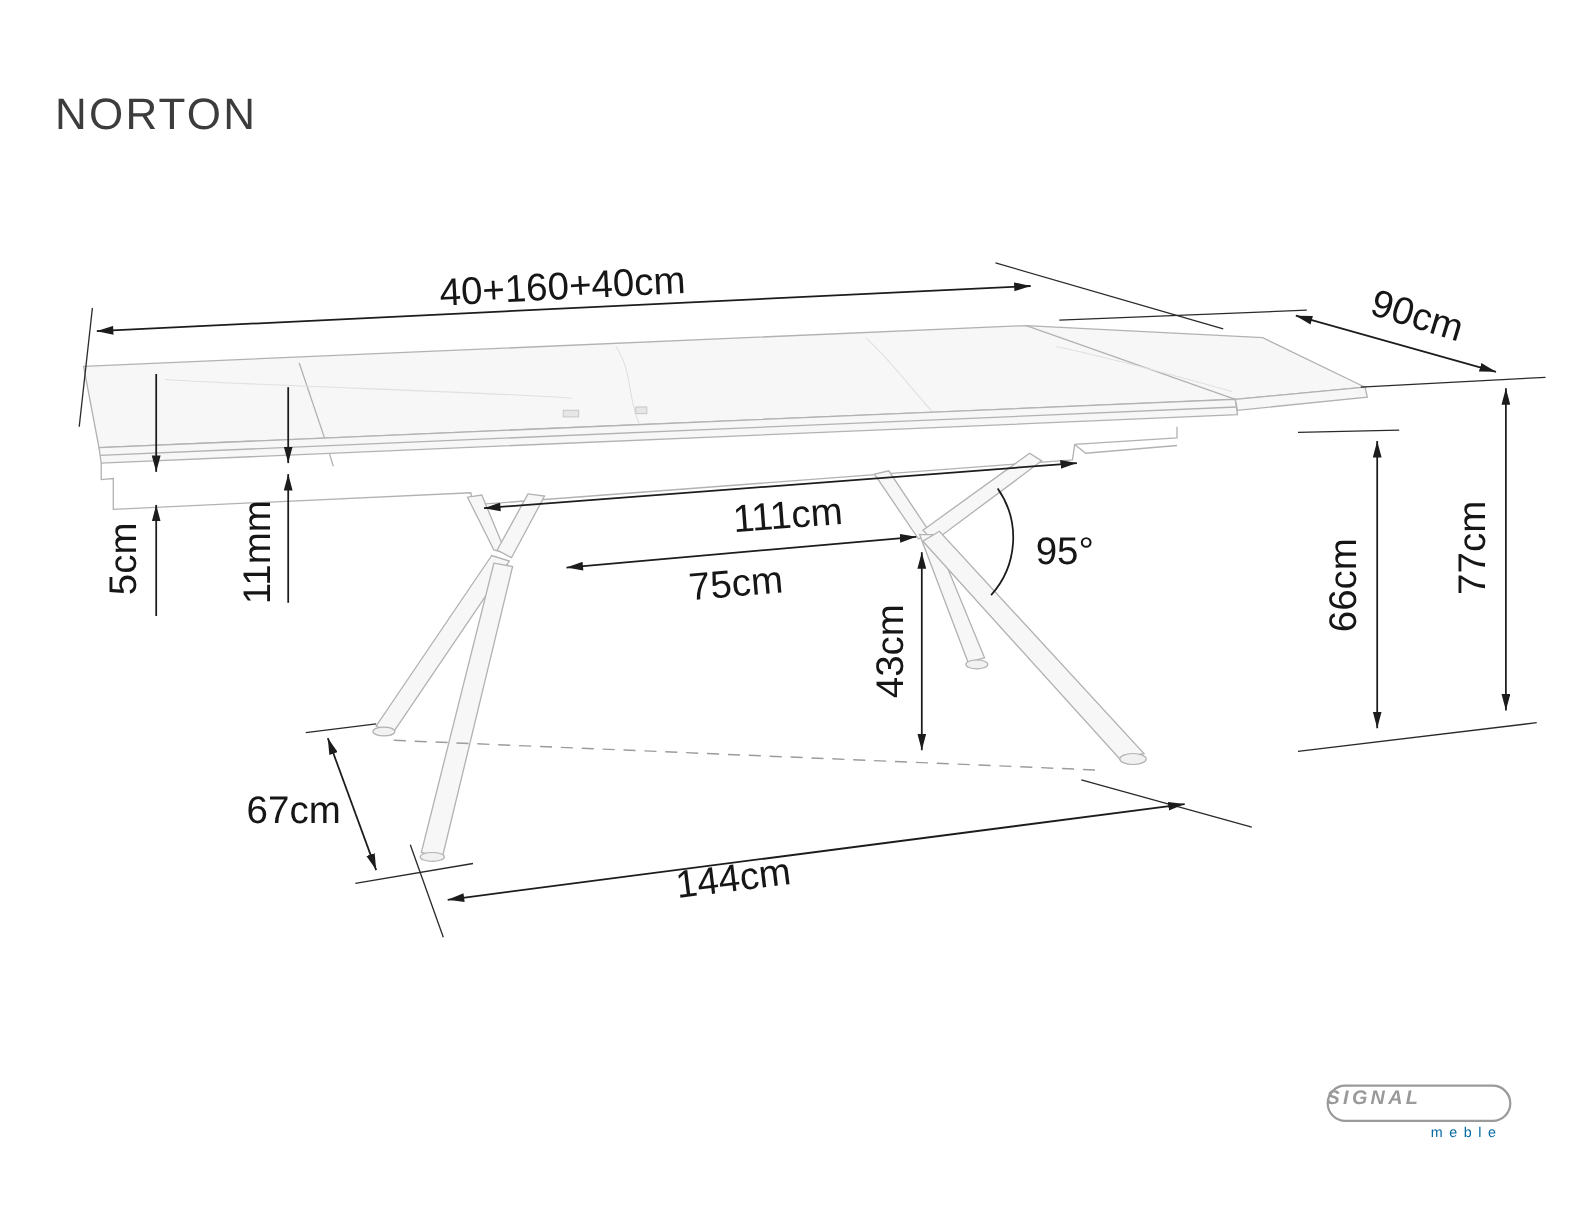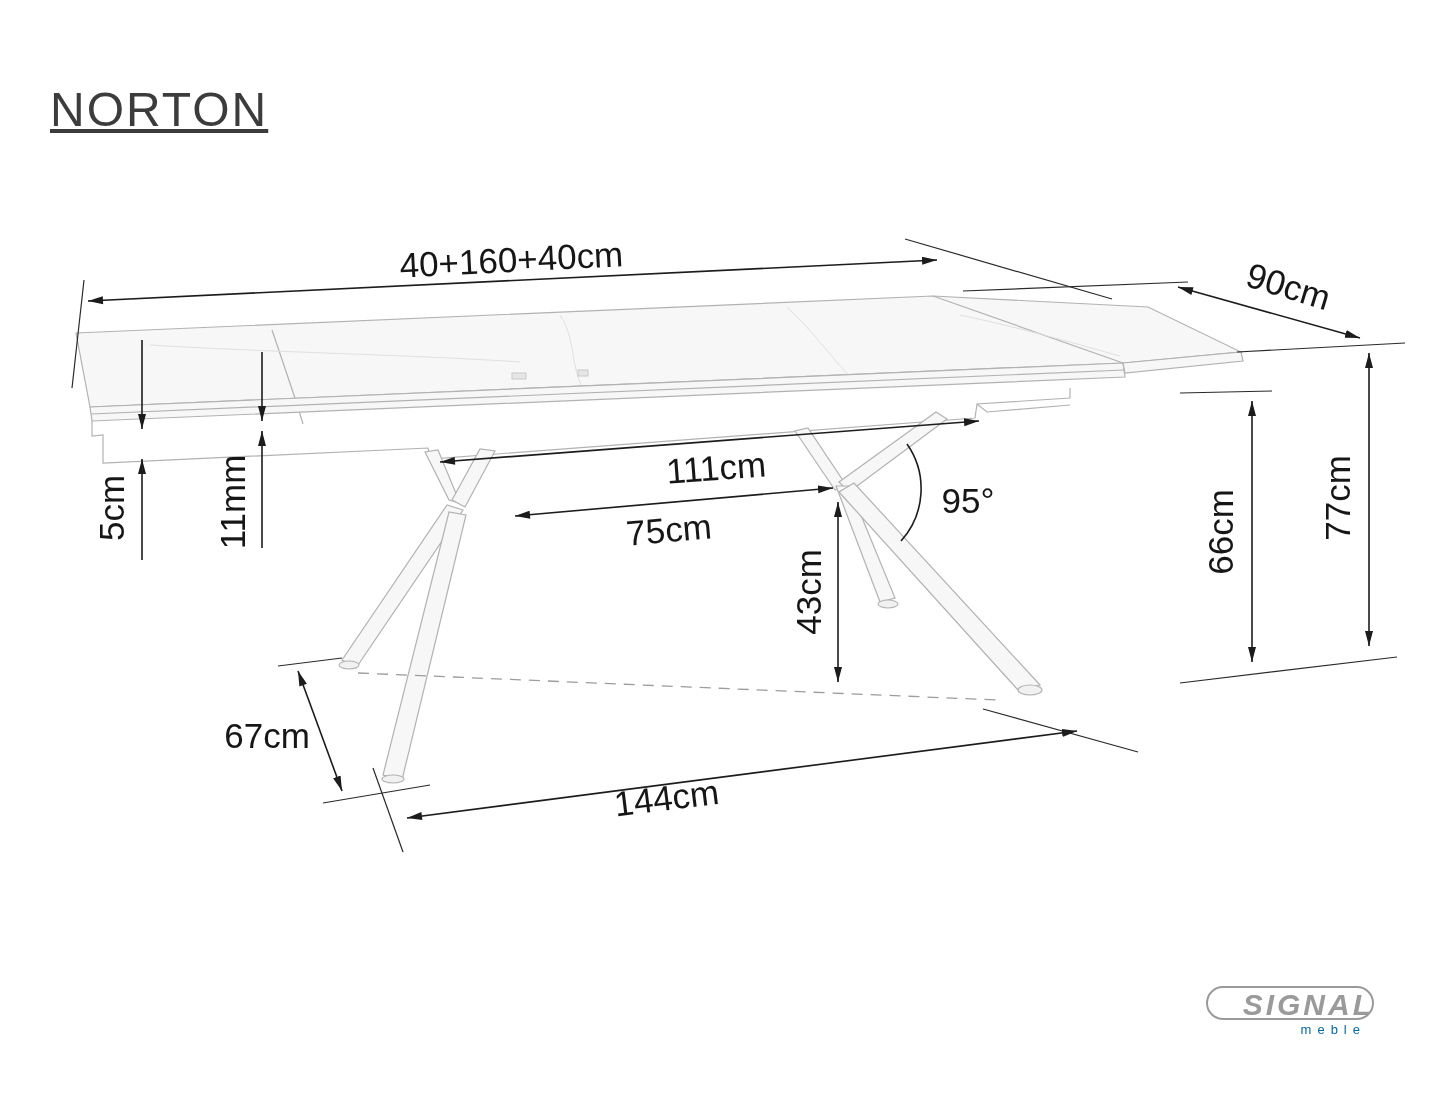--- a/index.html
+++ b/index.html
@@ -1,23 +1,23 @@
 <!DOCTYPE html>
 <html><head>
 <meta charset="utf-8">
 <style>
   html,body{margin:0;padding:0;background:#ffffff;}
   .page{position:relative;width:1445px;height:1105px;background:#ffffff;overflow:hidden;
         font-family:"Liberation Sans", sans-serif;}
-  .title{position:absolute;left:50px;top:82px;font-size:48px;letter-spacing:2px;color:#3c3c3c;text-decoration:underline;}
+  .title{position:absolute;left:50px;top:82px;font-size:40px;letter-spacing:2px;color:#3c3c3c;}
   .footer-note{position:absolute;left:40px;top:998px;font-size:29px;color:#a0a0a0;letter-spacing:0.5px;}
   .logo{position:absolute;left:1206px;top:986px;width:168px;height:34px;}
   .logo-border{position:absolute;left:0;top:0;width:168px;height:34px;border:2.5px solid #9a9a9a;
                border-radius:19px;box-sizing:border-box;}
-  .logo-brand{position:absolute;left:0;top:2px;width:168px;text-align:right;font-size:30px;
+  .logo-brand{position:absolute;left:0;top:2px;width:168px;text-align:left;font-size:18px;
               font-weight:bold;font-style:italic;letter-spacing:3px;color:#9a9a9a;}
   .logo-sub{position:absolute;right:8px;top:36px;font-size:13px;letter-spacing:6px;color:#0369a1;}
   svg{position:absolute;left:0;top:0;}
   svg text{font-family:"Liberation Sans", sans-serif;font-size:35px;fill:#161616;}
   .dim{stroke:#1c1c1c;stroke-width:1.6;fill:none;}
   .ext{stroke:#2a2a2a;stroke-width:1.2;fill:none;}
   .tbl{stroke:#b2b2b2;stroke-width:1.2;fill:none;}
   .tblf{stroke:#b2b2b2;stroke-width:1.2;fill:#f7f7f7;}
   .vein{stroke:#e0e0e0;stroke-width:1;fill:none;}
   .foot{stroke:#b2b2b2;stroke-width:1.1;fill:#f1f1f1;}

